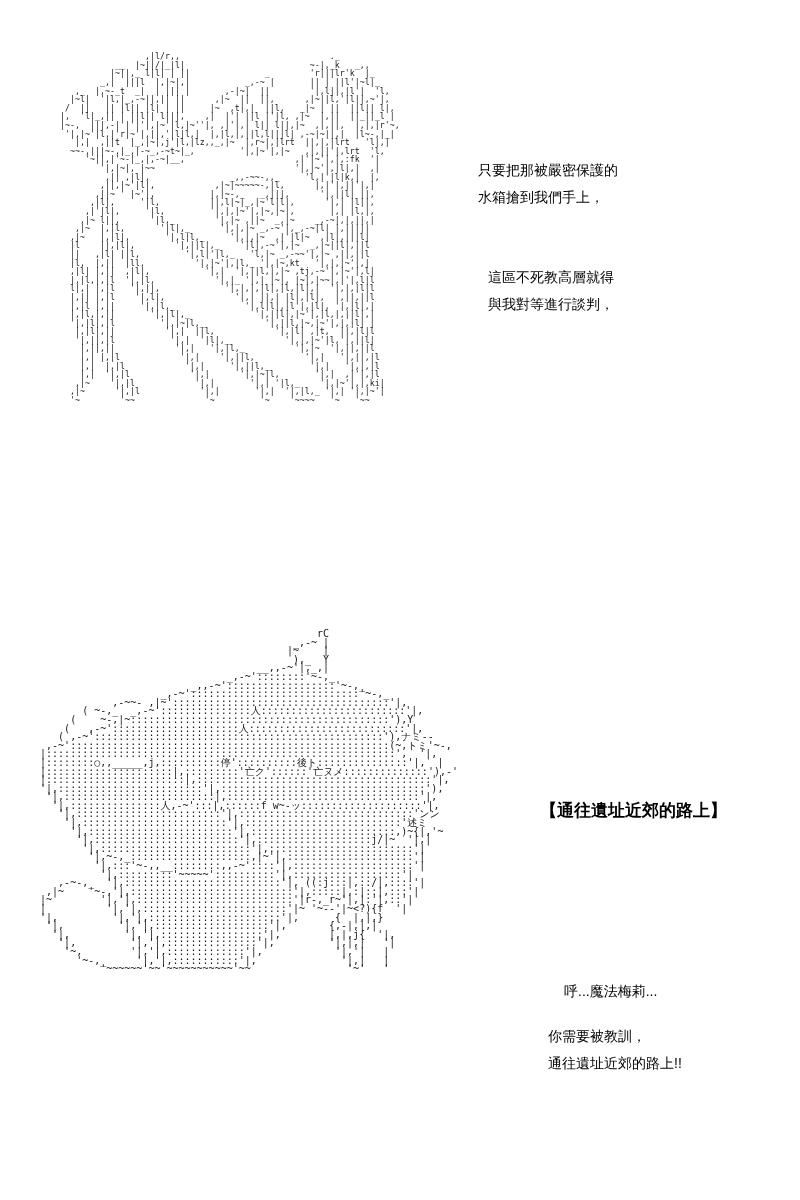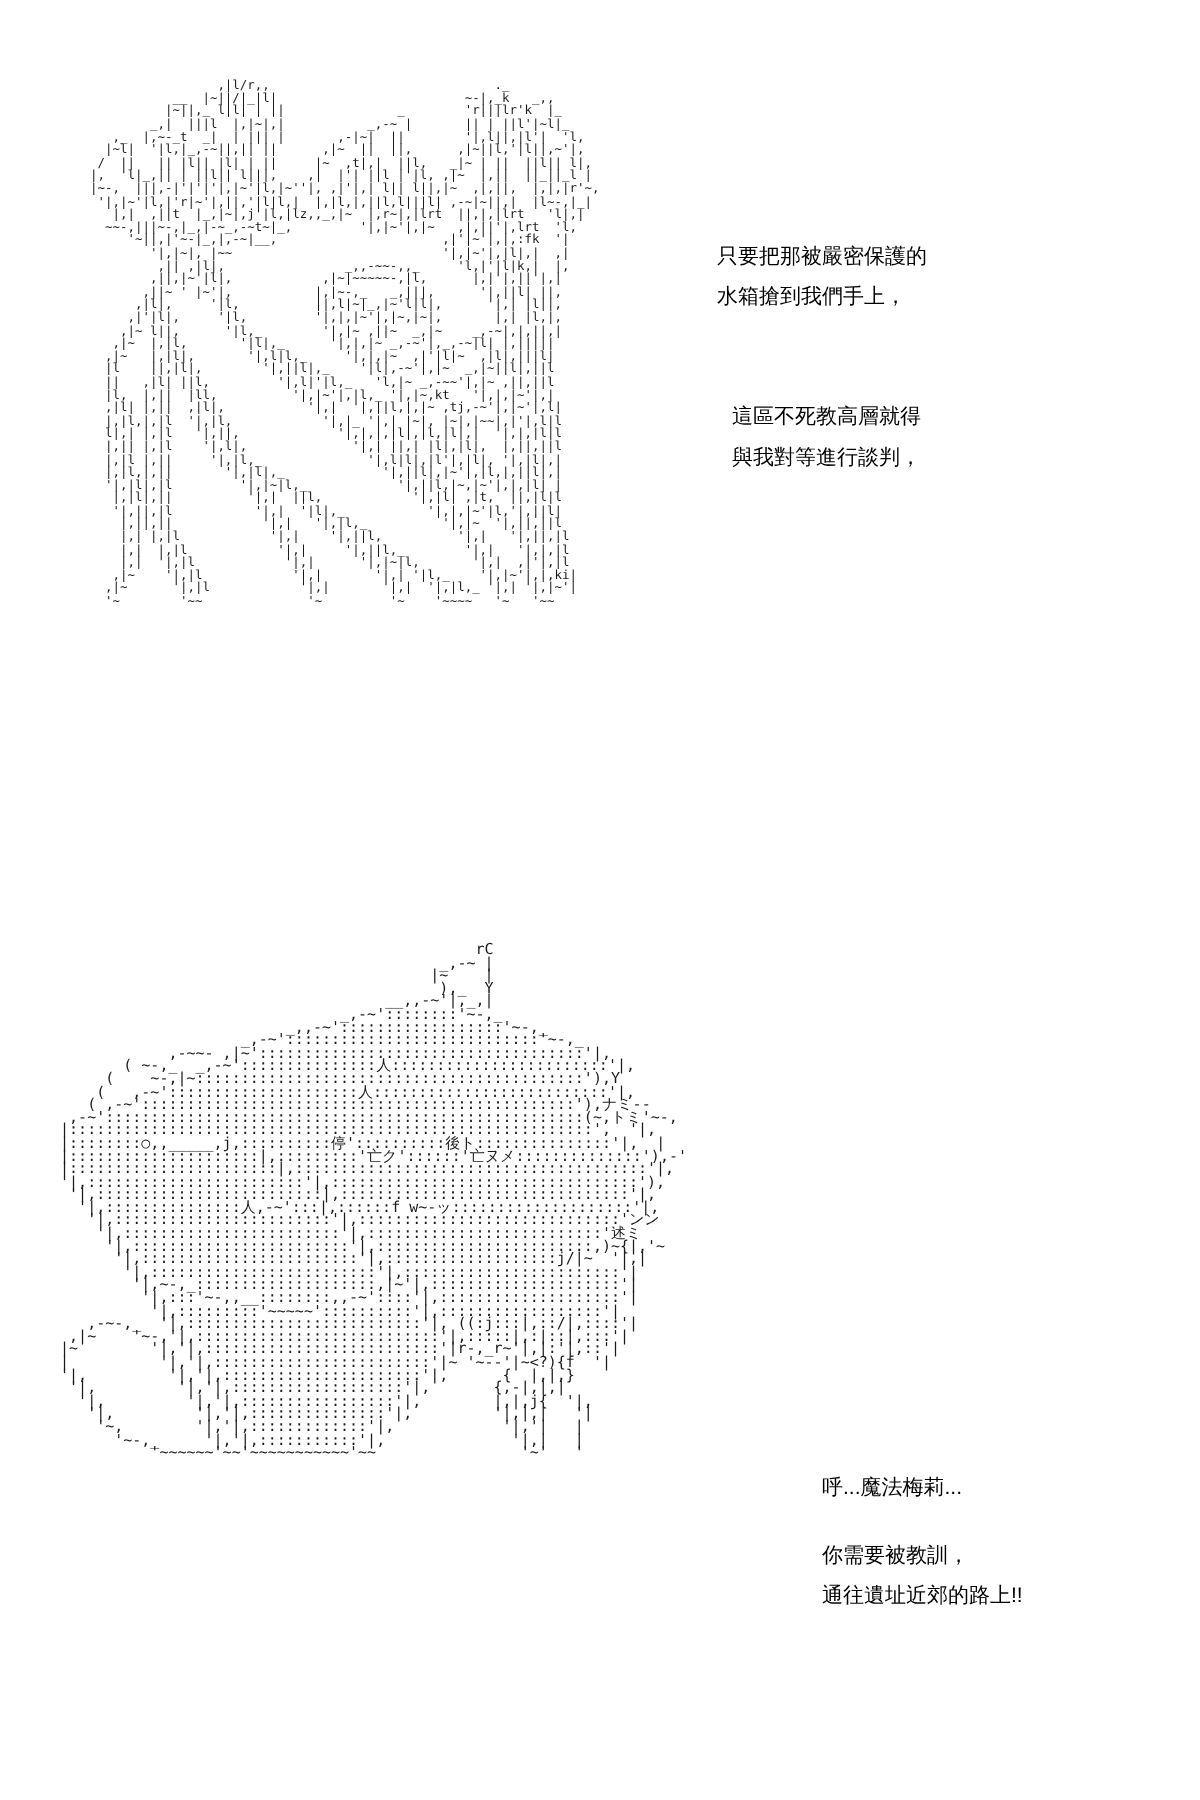--- a/index.html
+++ b/index.html
@@ -60,21 +60,21 @@
   #line-2 { left: 488px; top: 233px; margin-top: 31px; }
   #line-3 { left: 473px; top: 392px; }
 
   #caption-1 {
     left: 540px;
     top: 797px;
     font-size: 17px;
     font-weight: bold;
   }
 
-  #line-4 { left: 548px; top: 978px; }
+  #line-4 { left: 564px; top: 978px; }
   #line-5 { left: 548px; top: 1023px; }
 </style>
 </head>
 <body>
 
 <div class="page">
 
   <pre class="ascii" id="art-top">                 ,|l/r,,                              ._
            __  |~||/|_|l|                         ~-|,_k   _,,
           |~||,_ l|l| | ||               _        'r|||lr'k  |_
@@ -158,19 +158,20 @@
   |~        '|,'|,::::::::::::::::::::::::::'|r-,_r~'|,|:'|,::'|
   |          '|,'|,::::::::::::::::::::::::'|~ '~--'|~&lt;?){f  '|
   '|,         '|,'|,::::::::::::::::::::::'|,      {  |,|,}
    '|,         '|,'|,:::::::::::::::::::'|,       {,-|,|,|
     '|,         '|,'|,:::::::::::::::::'|,        |,|,j{  '|,
      '|,         '|,'|,:::::::::::::::'|,         '|,|,|   '|
       '~,        '|,'|,:::::::::::::'|,            '|,'|   |
         '~-,_     '|,'|,:::::::::::'|,              '|,|   |
             '~~~~~~'~~'~~~~~~~~~~~'~~                '~'   '</pre>
 
+  <div class="dialogue" id="caption-1">【通往遺址近郊的路上】</div>
 
   <div class="dialogue" id="line-4">呼...魔法梅莉...</div>
 
   <div class="dialogue" id="line-5">你需要被教訓，
 通往遺址近郊的路上!!</div>
 
 </div>
 
 </body></html>

